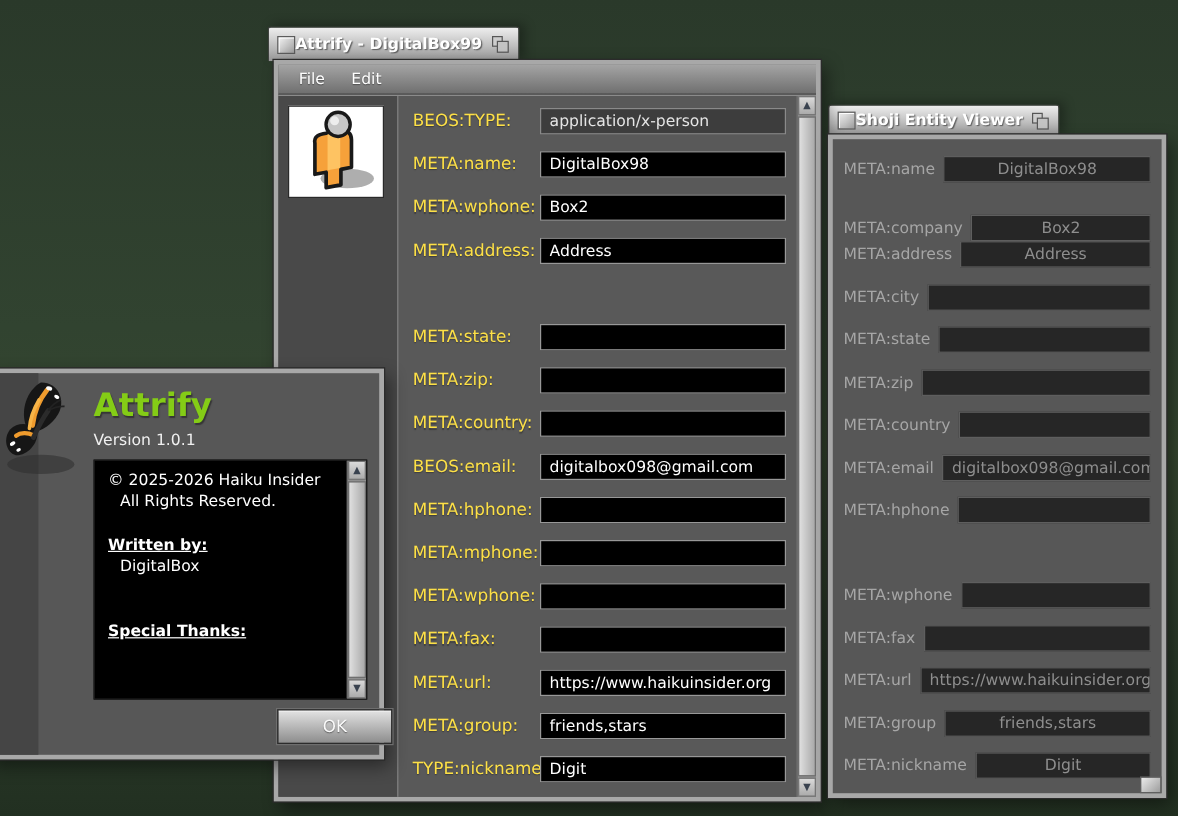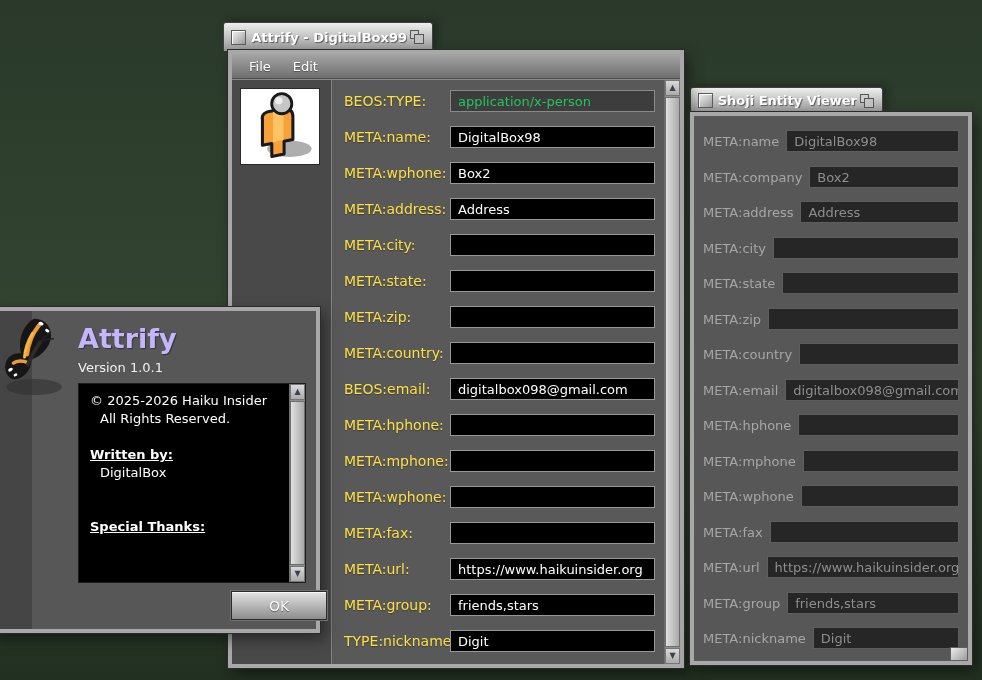--- a/index.html
+++ b/index.html
@@ -26,21 +26,21 @@
     box-shadow:4px -2px 9px rgba(0,0,0,0.3);
     z-index:2;
   }
   .tab-close {
     width:15px; height:15px; margin-left:7px; flex:none;
     background:linear-gradient(135deg,#f4f4f4,#9d9d9d);
     border:1px solid #5c5c5c;
     box-shadow:inset 1px 1px 0 #ffffff;
   }
   .tab-title {
-    flex:1; text-align:right;
+    flex:1; text-align:left;
     color:#ffffff; font-weight:bold; font-size:13px;
     text-shadow:1px 1px 1px rgba(0,0,0,0.5);
     white-space:nowrap; overflow:hidden;
   }
   .tab-zoom { width:16px; height:16px; margin:0 7px 0 2px; flex:none; }
 
   
   #main-tab  { left:223px; top:22px; width:210px; height:29px; }
   #main-win  { left:228px; top:50px; width:456px; height:618px; z-index:10; }
   .menubar {
@@ -63,61 +63,61 @@
     position:absolute; left:99px; right:16px; top:0; bottom:0;
     background:#595959; border-left:1px solid #828282;
   }
   .mrow { position:absolute; left:12px; right:9px; height:22px; display:flex; align-items:center; }
   .mlabel { width:106px; flex:none; font-size:14px; color:#fde047; text-shadow:0 1px 1px rgba(0,0,0,0.35); }
   .mfield {
     flex:1; height:22px; min-width:0;
     background:#000000; border:1px solid #989898;
     color:#ffffff; font-size:13px; font-family:inherit; padding:0 7px;
   }
-  .mfield.disabled { background:#3d3d3d; color:#22c55e; border-color:#8a8a8a; }
+  .mfield.disabled { background:#3d3d3d; color:#e5e5e5; border-color:#8a8a8a; }
 
   
   .vscroll { position:absolute; right:0; top:0; bottom:0; width:16px; background:#8f8f8f; border-left:1px solid #6d6d6d; }
   .sb-btn {
     position:absolute; left:0; right:0; height:16px;
     background:linear-gradient(#dadada,#ababab); border:1px solid #767676;
     display:flex; align-items:center; justify-content:center;
     font-size:8px; color:#39424f; line-height:1;
   }
   .sb-up { top:0; } .sb-down { bottom:0; }
   .sb-thumb {
     position:absolute; left:0; right:0; top:17px; bottom:17px;
     background:linear-gradient(90deg,#e0e0e0,#a9a9a9);
     border:1px solid #6f6f6f;
   }
 
   
   #viewer-tab { left:690px; top:87px; width:193px; height:26px; }
   #viewer-win { left:690px; top:112px; width:282px; height:553px; z-index:20; }
-  .vrow { position:absolute; left:9px; right:9px; height:22px; display:flex; align-items:center; }
+  .vrow { position:absolute; left:9px; right:9px; height:22px; display:flex; align-items:center;text-align:center; }
   .vlabel { flex:none; margin-right:7px; font-size:13px; color:#a6a6a6; }
   .vfield {
     flex:1; height:22px; min-width:0;
     background:#262626; border:1px solid #5e5e5e;
     color:#8e8e8e; font-size:13px; padding:1px 7px 0 7px;
     white-space:nowrap; overflow:hidden; line-height:20px;
   }
   .resize-corner {
     position:absolute; right:0; bottom:0; width:18px; height:14px;
     background:linear-gradient(135deg,#ececec,#9c9c9c);
     border:1px solid #5f5f5f;
   }
 
   
   #about-win { left:-12px; top:307px; width:332px; height:326px; z-index:30; }
   .about-stripe { position:absolute; left:0; top:0; bottom:0; width:40px; background:#454545; }
   .about-butterfly { position:absolute; left:4px; top:0px; width:80px; height:92px; }
   .about-title {
     position:absolute; left:86px; top:12px;
-    font-size:27px; font-weight:bold; color:#c4b5fd;
+    font-size:27px; font-weight:bold; color:#84cc16;
     text-shadow:1px 1px 1px rgba(0,0,0,0.4);
   }
   .about-version { position:absolute; left:86px; top:49px; font-size:13px; color:#f0f0f0; }
   .credits-box {
     position:absolute; left:86px; top:72px; width:228px; height:200px;
     background:#000000; border:1px solid #1d1d1d;
   }
   .credits-text {
     position:absolute; left:0; top:0; right:16px; bottom:0;
     padding:8px 4px 8px 11px; color:#ffffff; font-size:13px; line-height:18px;
@@ -176,24 +176,20 @@
         <input class="mfield" value="DigitalBox98" style="">
       </div>
       <div class="mrow" style="top:82px">
         <span class="mlabel">META:wphone:</span>
         <input class="mfield" value="Box2" style="">
       </div>
       <div class="mrow" style="top:118px">
         <span class="mlabel">META:address:</span>
         <input class="mfield" value="Address" style="">
       </div>
-      <div class="mrow" style="top:154px">
-        <span class="mlabel">META:city:</span>
-        <input class="mfield" value="" style="">
-      </div>
       <div class="mrow" style="top:190px">
         <span class="mlabel">META:state:</span>
         <input class="mfield" value="" style="">
       </div>
       <div class="mrow" style="top:226px">
         <span class="mlabel">META:zip:</span>
         <input class="mfield" value="" style="">
       </div>
       <div class="mrow" style="top:262px">
         <span class="mlabel">META:country:</span>
@@ -249,21 +245,21 @@
       <rect x="5.5" y="5.5" width="9" height="9" fill="#c3c3c3" stroke="#565656"></rect>
     </svg>
   </div>
 </div>
 
 <div class="window" id="viewer-win">
   <div class="vrow" style="top:14px">
     <span class="vlabel">META:name</span>
     <div class="vfield">DigitalBox98</div>
   </div>
-  <div class="vrow" style="top:50px">
+  <div class="vrow" style="top:63px">
     <span class="vlabel">META:company</span>
     <div class="vfield">Box2</div>
   </div>
   <div class="vrow" style="top:85px">
     <span class="vlabel">META:address</span>
     <div class="vfield">Address</div>
   </div>
   <div class="vrow" style="top:121px">
     <span class="vlabel">META:city</span>
     <div class="vfield"></div>
@@ -279,24 +275,20 @@
   <div class="vrow" style="top:227px">
     <span class="vlabel">META:country</span>
     <div class="vfield"></div>
   </div>
   <div class="vrow" style="top:263px">
     <span class="vlabel">META:email</span>
     <div class="vfield">digitalbox098@gmail.com</div>
   </div>
   <div class="vrow" style="top:298px">
     <span class="vlabel">META:hphone</span>
-    <div class="vfield"></div>
-  </div>
-  <div class="vrow" style="top:334px">
-    <span class="vlabel">META:mphone</span>
     <div class="vfield"></div>
   </div>
   <div class="vrow" style="top:369px">
     <span class="vlabel">META:wphone</span>
     <div class="vfield"></div>
   </div>
   <div class="vrow" style="top:405px">
     <span class="vlabel">META:fax</span>
     <div class="vfield"></div>
   </div>

